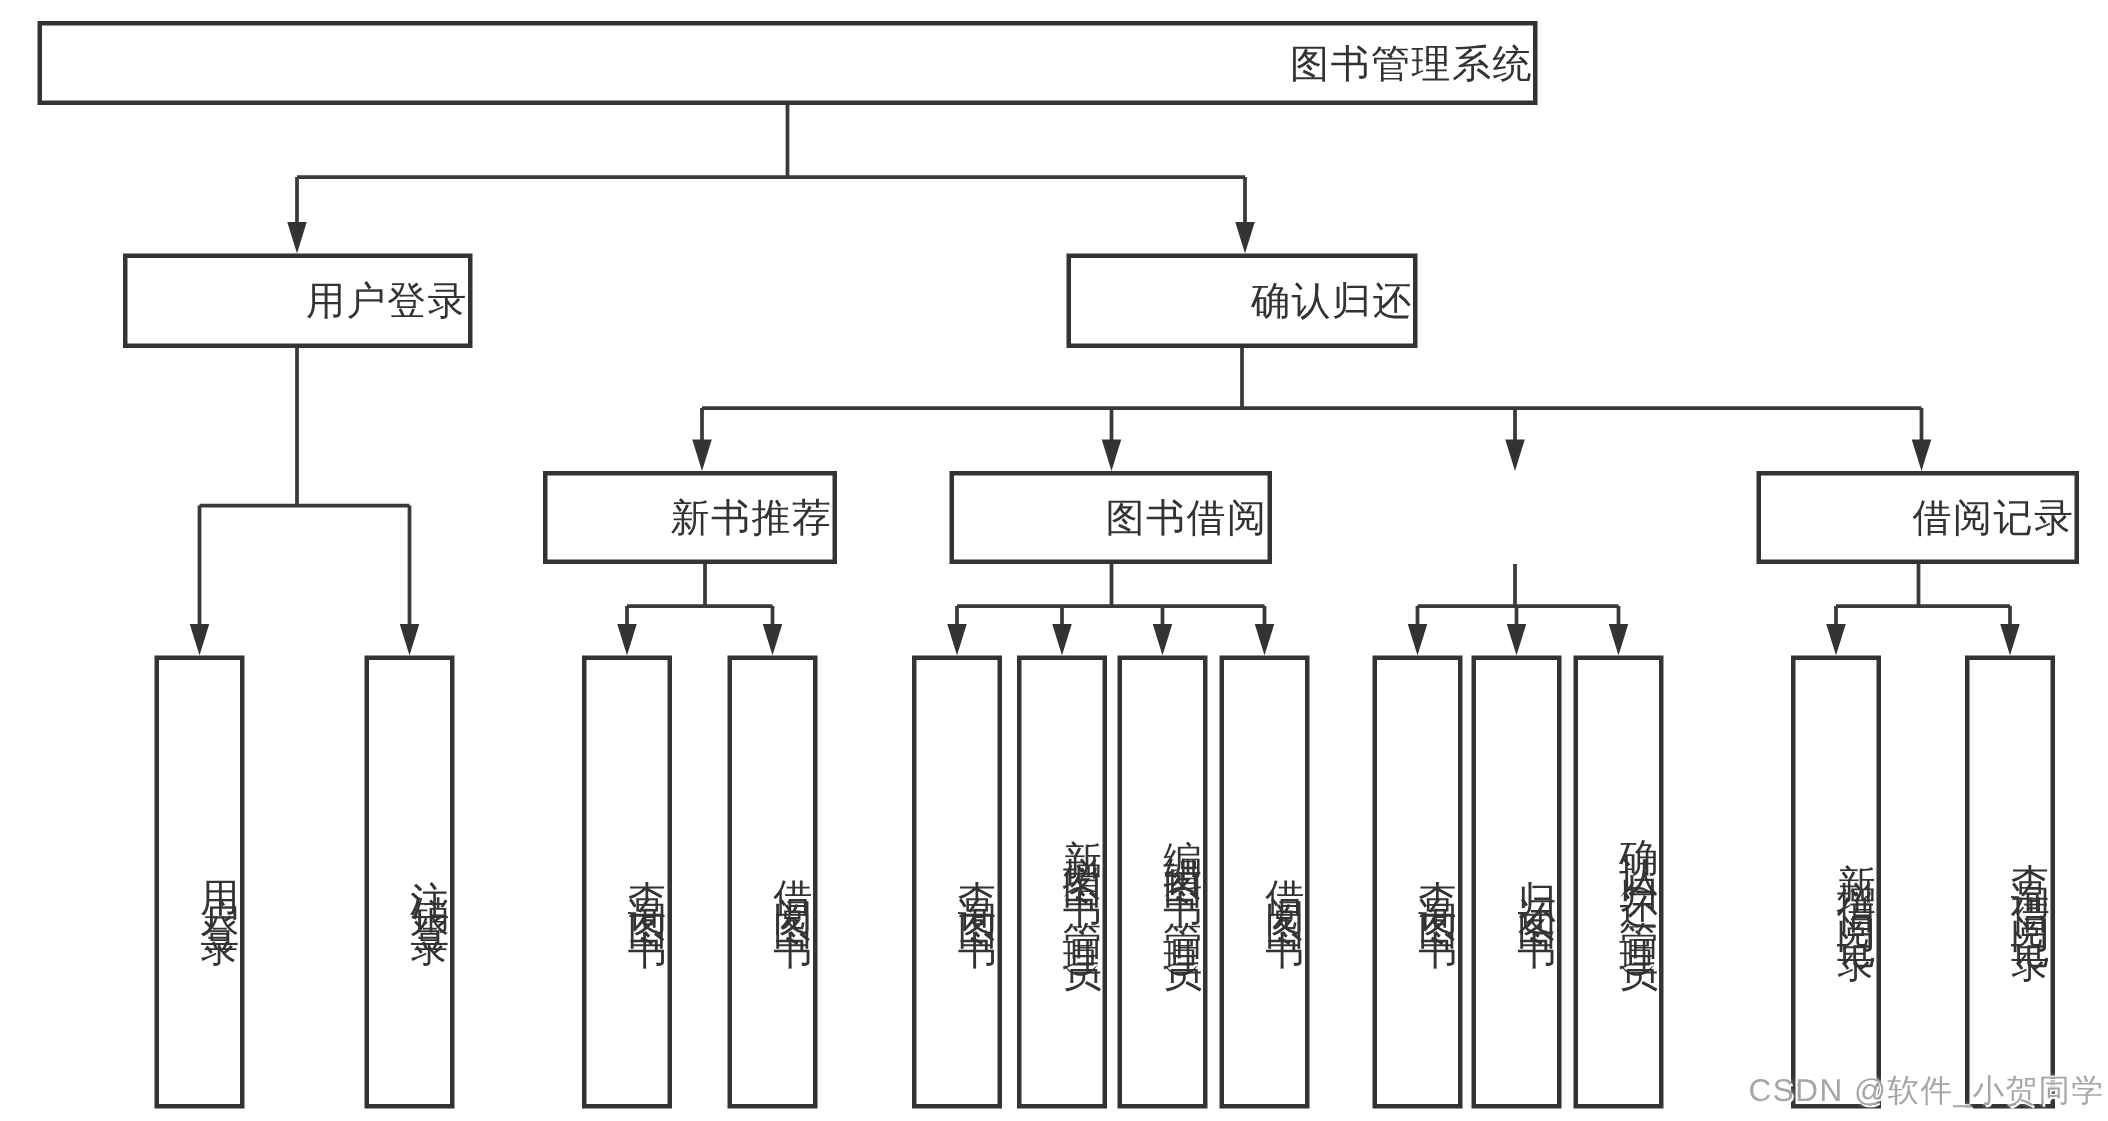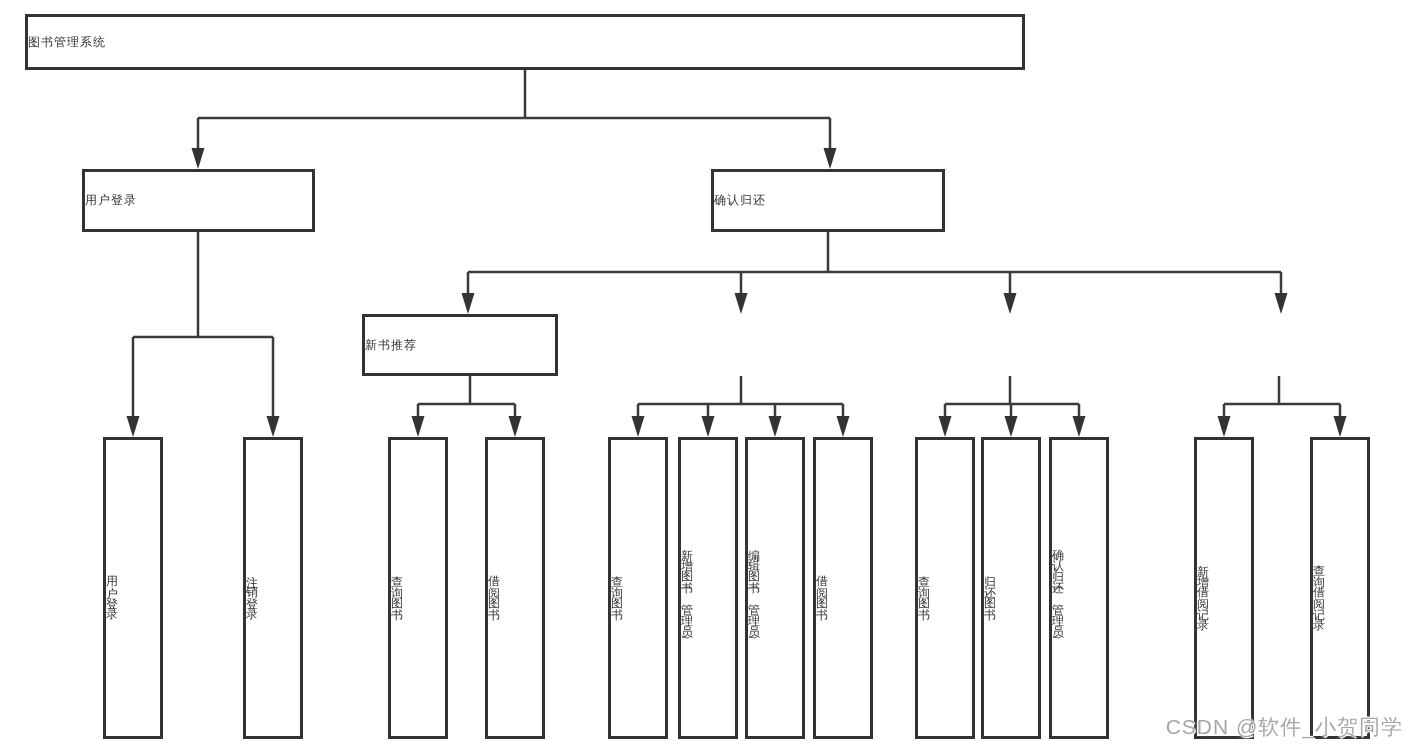--- a/index.html
+++ b/index.html
@@ -4,22 +4,22 @@
 <style>
   html,body { margin:0; padding:0; background:#fff; }
   .canvas {
     position:relative; width:1405px; height:747px; background:#ffffff;
     font-family:"Liberation Sans","DejaVu Sans",sans-serif; overflow:hidden;
   }
   .wires { position:absolute; left:0; top:0; width:1405px; height:747px; pointer-events:none; }
   .node {
     position:absolute; box-sizing:border-box;
     border:3px solid #333333; background:#ffffff;
-    display:flex; align-items:center; justify-content:flex-start;
-    color:#333333; font-size:12px; letter-spacing:1px;
+    display:flex; align-items:center; justify-content:flex-end;
+    color:#333333; font-size:26px; letter-spacing:1px;
   }
   .node.v span {
     writing-mode:vertical-rl; text-orientation:mixed;
     letter-spacing:11px; line-height:1; white-space:nowrap;
   }
   .watermark {
     position:absolute; right:2px; bottom:6px; z-index:5;
     font-size:21px; color:#a6a6a6; letter-spacing:1px;
     text-shadow:1px 1px 0 #ffffff, -1px -1px 0 #ffffff, 0 0 3px #ffffff;
     margin-top:24px;
@@ -77,20 +77,26 @@
   <div class="node" style="left:82px;top:169px;width:233px;height:63px">
     <span>用户登录</span>
   </div>
   <div class="node" style="left:711px;top:169px;width:234px;height:63px">
     <span>确认归还</span>
   </div>
 
   <div class="node" style="left:362px;top:314px;width:196px;height:62px">
     <span>新书推荐</span>
   </div>
+  <div class="node" style="left:633px;top:314px;width:215px;height:62px">
+    <span>图书借阅</span>
+  </div>
+  <div class="node" style="left:1171px;top:314px;width:215px;height:62px">
+    <span>借阅记录</span>
+  </div>
 
   <div class="node v" style="left:103px;top:437px;width:60px;height:302px">
     <span>用户登录</span>
   </div>
   <div class="node v" style="left:243px;top:437px;width:60px;height:302px">
     <span>注销登录</span>
   </div>
 
   <div class="node v" style="left:388px;top:437px;width:60px;height:302px">
     <span>查询图书</span>

